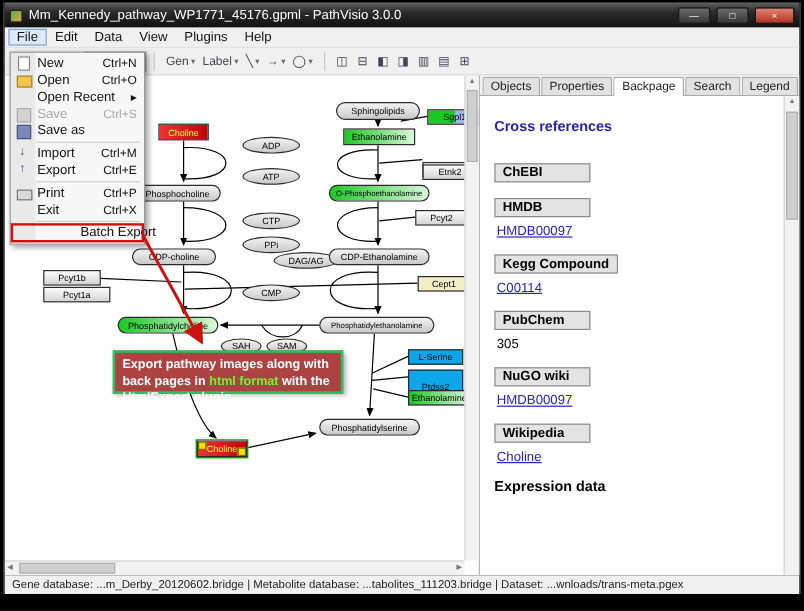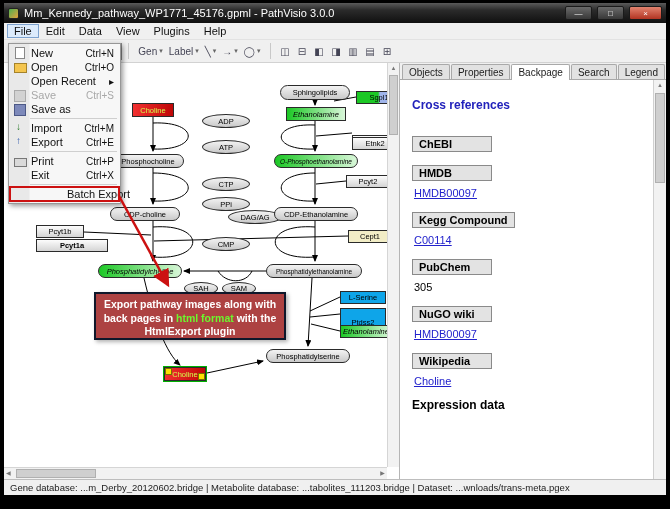--- a/index.html
+++ b/index.html
@@ -35,33 +35,33 @@
   
   .content { display: flex; height: 416px; }
   .canvas { position: relative; width: 448px; background: #fff; border-right: 1px solid #b5b5b5; overflow: hidden; }
   .edges { position: absolute; left: 0; top: 0; z-index: 1; }
 
   
   .node { position: absolute; z-index: 2; display: flex; align-items: center; justify-content: center; font-size: 7.5px; color: #000; border: 1px solid #2a2a2a; background: linear-gradient(#f3f3f3,#c9c9c9); white-space: nowrap; overflow: hidden; }
   .node.small { font-size: 6.5px; }
   .node.rounded { border-radius: 8px; }
   .node.ellipse { border-radius: 50%; }
-  .node.green { background: linear-gradient(90deg, #19c javascript825, #d9f7d9); font-style: italic; }
+  .node.green { background: linear-gradient(90deg, #19c javascript825, #d9f7d9); }
   .node.green { background: linear-gradient(90deg, #1cc825, #d9f7d9); }
   .node.green-blue { background: linear-gradient(90deg, #1cc825 48%, #9fb4ea 52%); }
   .node.red { background: linear-gradient(90deg, #f23131, #bf0606); color: #d4ff4d; }
   .node.lavender { background: #0ea5e9; }
   .node.cream { background: #f2edc6; }
   .node.gene { background: linear-gradient(#fcfcfc,#d4d4d4); }
   .node.selected { box-shadow: 0 0 0 1px #00b000; }
   .node.selected::before { content: ""; position: absolute; left: 0; top: 0; width: 5px; height: 5px; background: #ffe000; border: 1px solid #7a7000; }
   .node.selected::after { content: ""; position: absolute; right: 0; bottom: 0; width: 5px; height: 5px; background: #ffe000; border: 1px solid #7a7000; }
 
   
-  .callout { position: absolute; left: 90px; top: 229px; width: 192px; height: 48px; z-index: 6; background: #ad4242; border: 2px solid #0f172a; color: #fff; font-weight: bold; font-size: 10.5px; text-align: center; padding: 4px 6px; line-height: 1.3; box-shadow: 2px 2px 4px rgba(0,0,0,.3); }
+  .callout { position: absolute; left: 90px; top: 229px; width: 192px; height: 36px; z-index: 6; background: #ad4242; border: 2px solid #22c55e; color: #fff; font-weight: bold; font-size: 10.5px; padding: 4px 6px; line-height: 1.3; box-shadow: 2px 2px 4px rgba(0,0,0,.3); }
   .callout .hl { color: #6cf72e; }
 
   
   .canvas-vscroll { position: absolute; right: 0; top: 0; bottom: 12px; width: 12px; background: #f2f2f2; border-left: 1px solid #d5d5d5; z-index: 7; font-size: 6px; color: #777; text-align: center; }
   .canvas-hscroll { position: absolute; left: 0; right: 12px; bottom: 0; height: 12px; background: #f2f2f2; border-top: 1px solid #d5d5d5; z-index: 7; font-size: 6px; color: #777; }
   .scroll-thumb-v { position: absolute; left: 1px; right: 1px; top: 12px; height: 60px; background: #cfcfcf; border: 1px solid #b0b0b0; }
   .scroll-thumb-h { position: absolute; top: 1px; bottom: 1px; left: 12px; width: 80px; background: #cfcfcf; border: 1px solid #b0b0b0; }
   .sc-arrow { line-height: 11px; }
 
   
@@ -193,21 +193,21 @@
             <div class="node green rounded small" style="left: 270px; top: 91px; width: 84px; height: 14px;">O-Phosphoethanolamine</div>
             <div class="node gray ellipse" style="left: 198px; top: 114px; width: 48px; height: 14px;">CTP</div>
             <div class="node gene" style="left: 342px; top: 112px; width: 44px; height: 13px;">Pcyt2</div>
             <div class="node gray ellipse" style="left: 198px; top: 134px; width: 48px; height: 14px;">PPi</div>
             <div class="node gray rounded" style="left: 106px; top: 144px; width: 70px; height: 14px;">CDP-choline</div>
             <div class="node gray ellipse" style="left: 224px; top: 147px; width: 54px; height: 14px;">DAG/AG</div>
             <div class="node gray rounded" style="left: 270px; top: 144px; width: 84px; height: 14px;">CDP-Ethanolamine</div>
             <div class="node cream" style="left: 344px; top: 167px; width: 44px; height: 13px;">Cept1</div>
             <div class="node gray ellipse" style="left: 198px; top: 174px; width: 48px; height: 14px;">CMP</div>
             <div class="node gene" style="left: 32px; top: 162px; width: 48px; height: 13px;">Pcyt1b</div>
-            <div class="node gene" style="left: 32px; top: 176px; width: 72px; height: 13px; font-weight: bold;">Pcyt1a</div>
+            <div class="node gene" style="left: 32px; top: 176px; width: 56px; height: 13px;">Pcyt1a</div>
             <div class="node green rounded" style="left: 94px; top: 201px; width: 84px; height: 14px;">Phosphatidylcholine</div>
             <div class="node gray rounded small" style="left: 262px; top: 201px; width: 96px; height: 14px;">Phosphatidylethanolamine</div>
             <div class="node gray ellipse" style="left: 180px; top: 219px; width: 34px; height: 13px;">SAH</div>
             <div class="node gray ellipse" style="left: 218px; top: 219px; width: 34px; height: 13px;">SAM</div>
             <div class="node lavender" style="left: 336px; top: 228px; width: 46px; height: 13px;">L-Serine</div>
             <div class="node lavender" style="left: 336px; top: 245px; width: 46px; height: 29px;">Ptdss2</div>
             <div class="node green" style="left: 336px; top: 262px; width: 52px; height: 13px;">Ethanolamine</div>
             <div class="node gray rounded" style="left: 262px; top: 286px; width: 84px; height: 14px;">Phosphatidylserine</div>
             <div class="node red selected" style="left: 160px; top: 304px; width: 42px; height: 14px;">Choline</div>
           </div>

